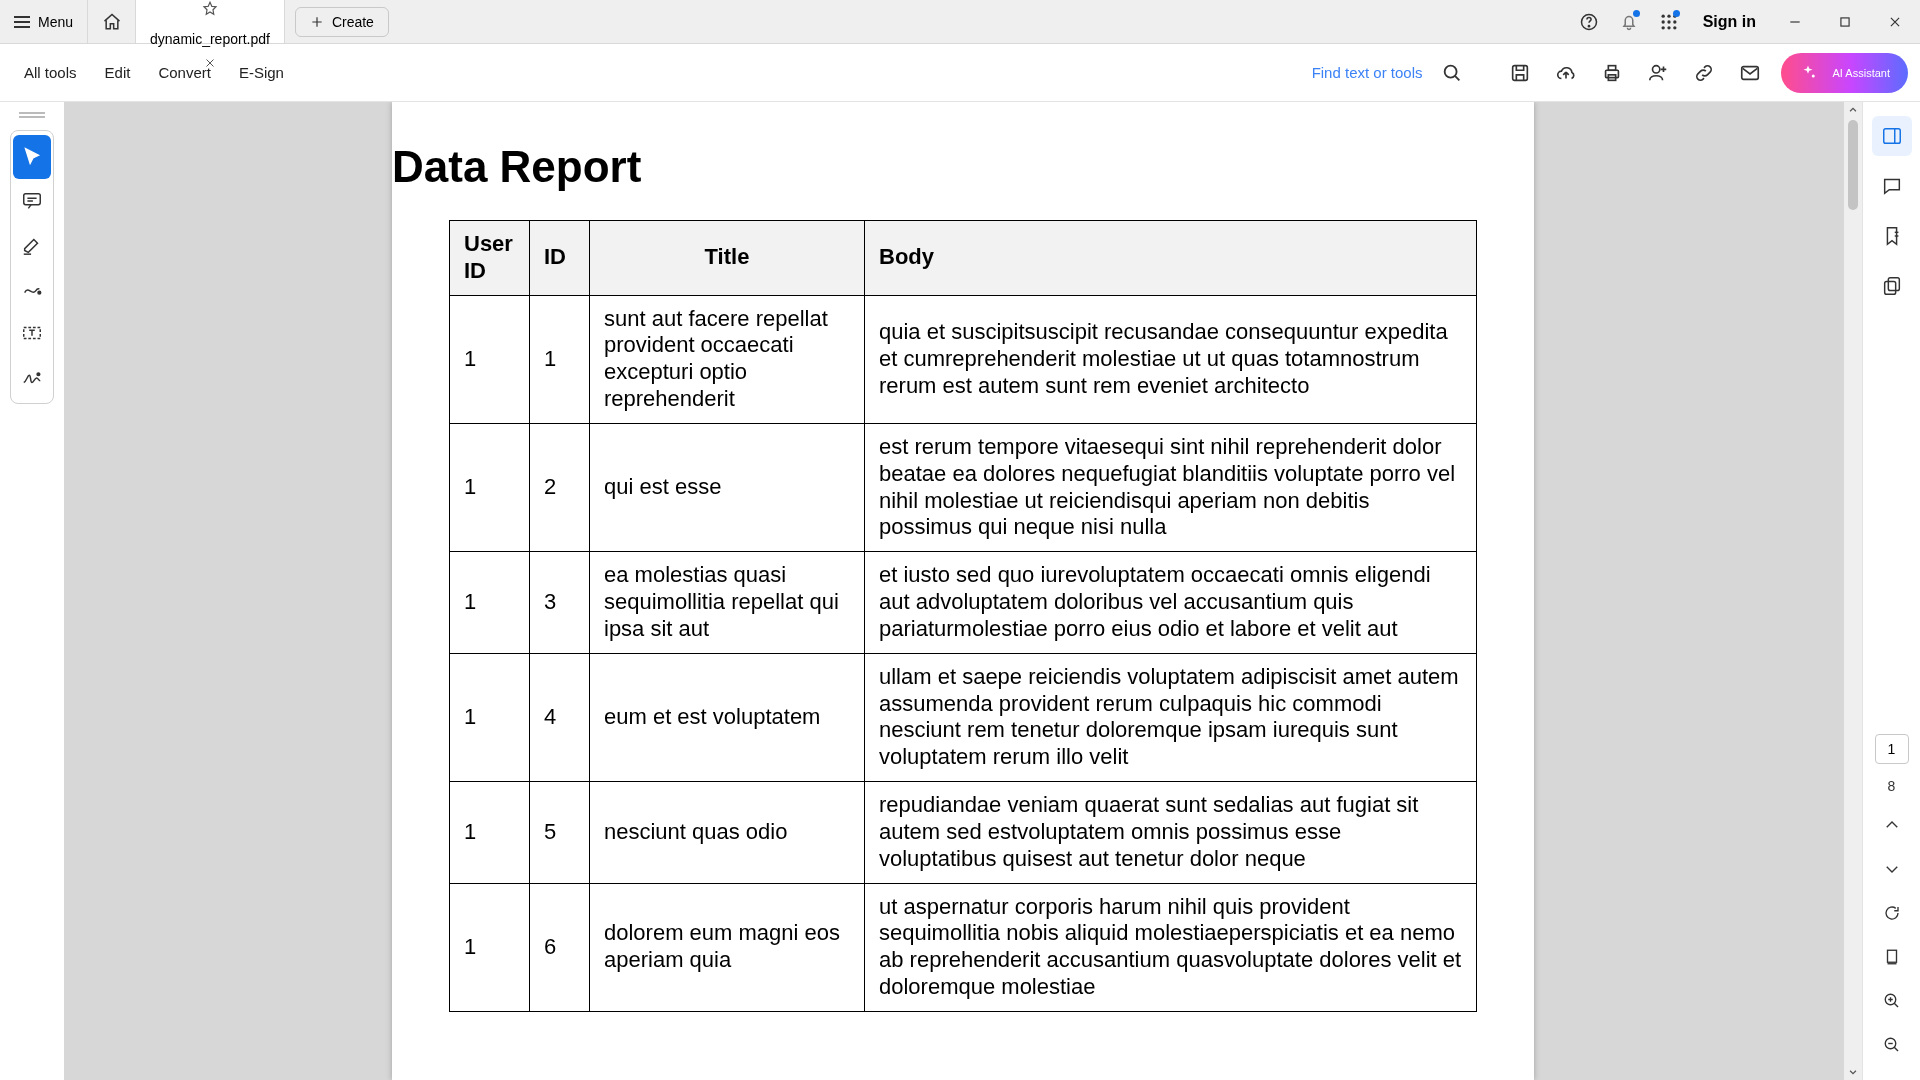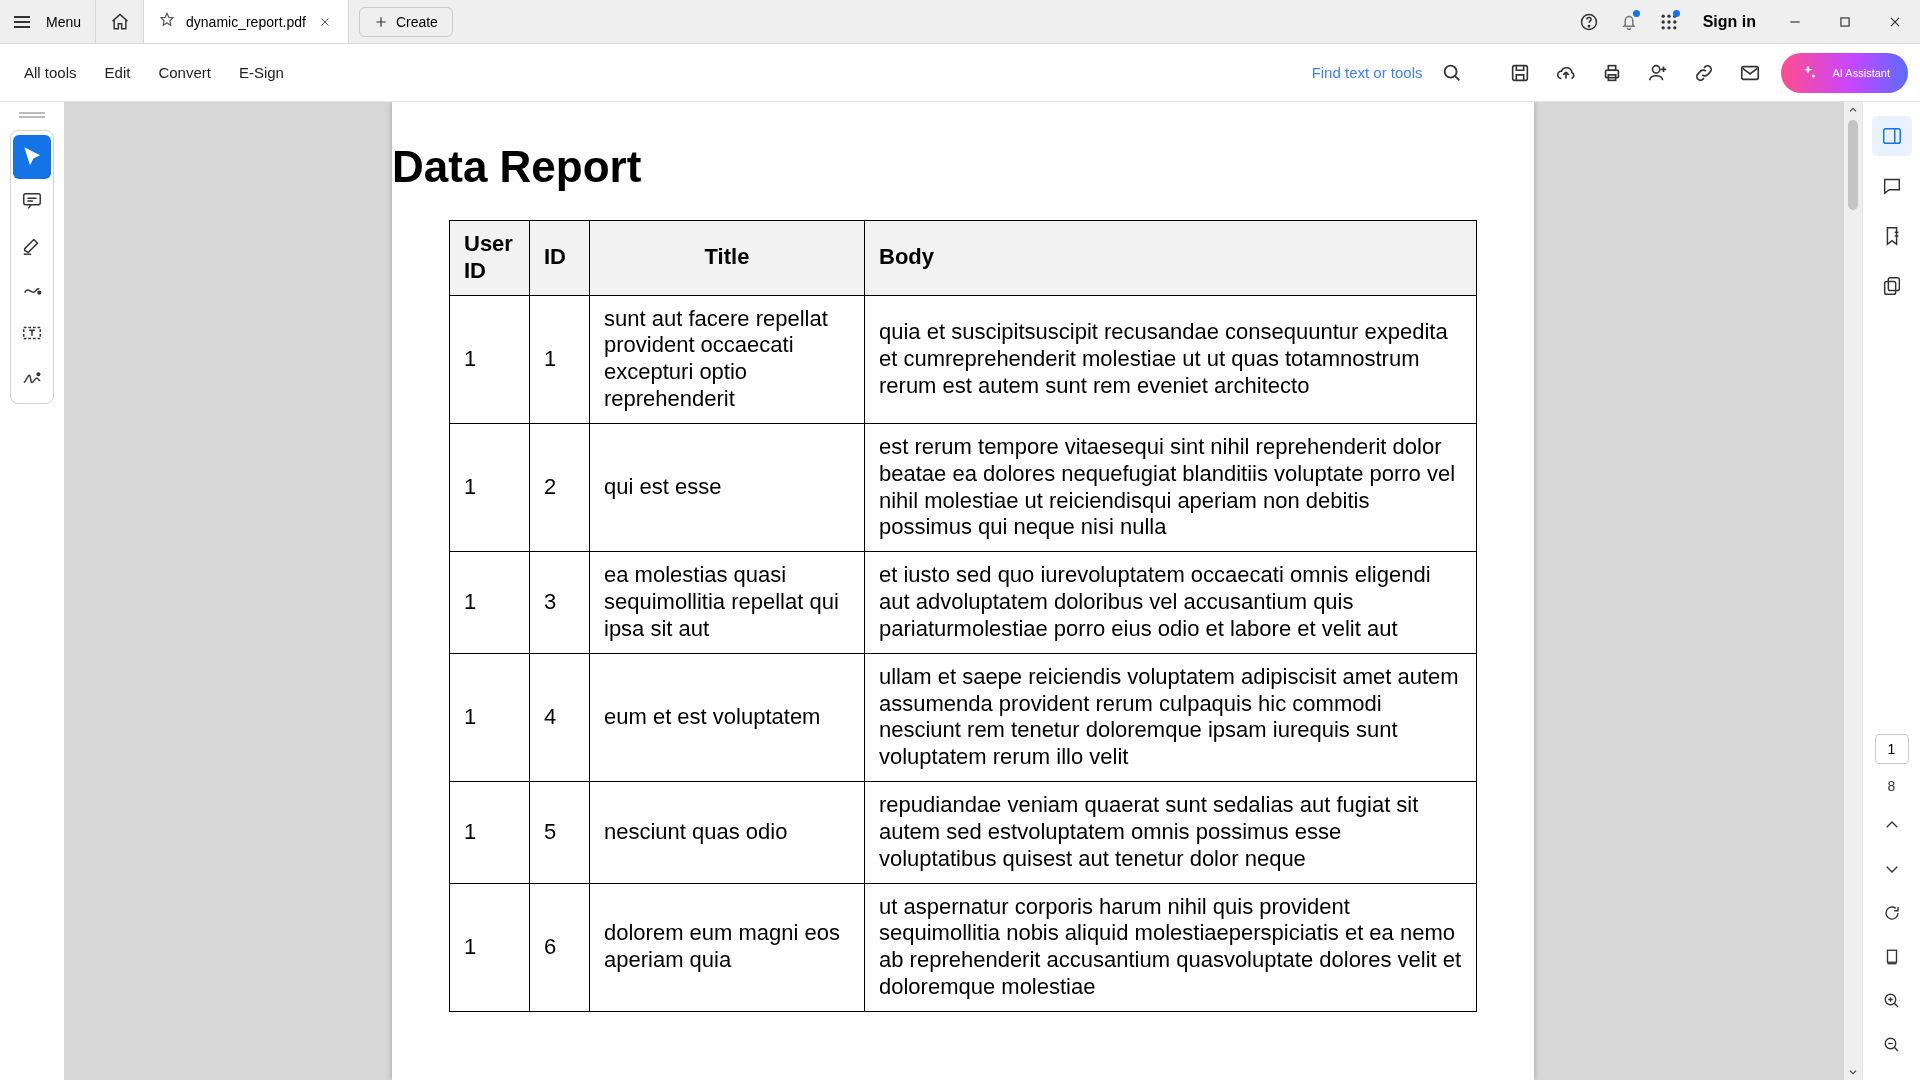--- a/index.html
+++ b/index.html
@@ -4,30 +4,30 @@
 <style>
   * { box-sizing: border-box; margin: 0; padding: 0; font-family: "Segoe UI", Arial, sans-serif; }
   html, body { width: 1920px; height: 1080px; overflow: hidden; background: #fff; }
 
   
   .titlebar {
     height: 44px; background: #efefef; display: flex; align-items: center;
     border-bottom: 1px solid #d9d9d9;
   }
   .menu-btn {
-    display: flex; align-items: center; gap: 16px; height: 100%;
+    display: flex; align-items: center; gap: 8px; height: 100%;
     padding: 6px 14px; border-right: 1px solid #d9d9d9; cursor: pointer; font-size: 14px;
   }
   .hamburger { width: 16px; height: 12px; display: flex; flex-direction: column; justify-content: space-between; }
   .hamburger span { display: block; height: 2px; background: #333; }
   .home-btn { width: 48px; height: 100%; display: flex; align-items: center; justify-content: center; border-right: 1px solid #d9d9d9; cursor: pointer; }
   .tab {
     display: flex; align-items: center; gap: 10px; height: 100%;
     padding: 0 14px; background: #fff; border-right: 1px solid #d9d9d9; font-size: 14px;
-    position: relative; max-width: 280px;
+    position: relative; max-width: 280px; flex-direction: column;
   }
   .tab-close { width: 18px; height: 18px; display:flex; align-items:center; justify-content:center; border-radius:3px; cursor:pointer; font-size:14px; color:#555; }
   .create-btn {
     display: flex; align-items: center; gap: 8px; height: 30px; margin-left: 10px;
     padding: 0 14px; border: 1px solid #c9c9c9; border-radius: 6px; background:#efefef;
     font-size: 14px; cursor: pointer;
   }
   .titlebar .spacer { flex: 1; }
   .title-icon { width: 40px; height: 100%; display:flex; align-items:center; justify-content:center; cursor:pointer; position:relative; }
   .title-icon svg { width:20px; height:20px; }

